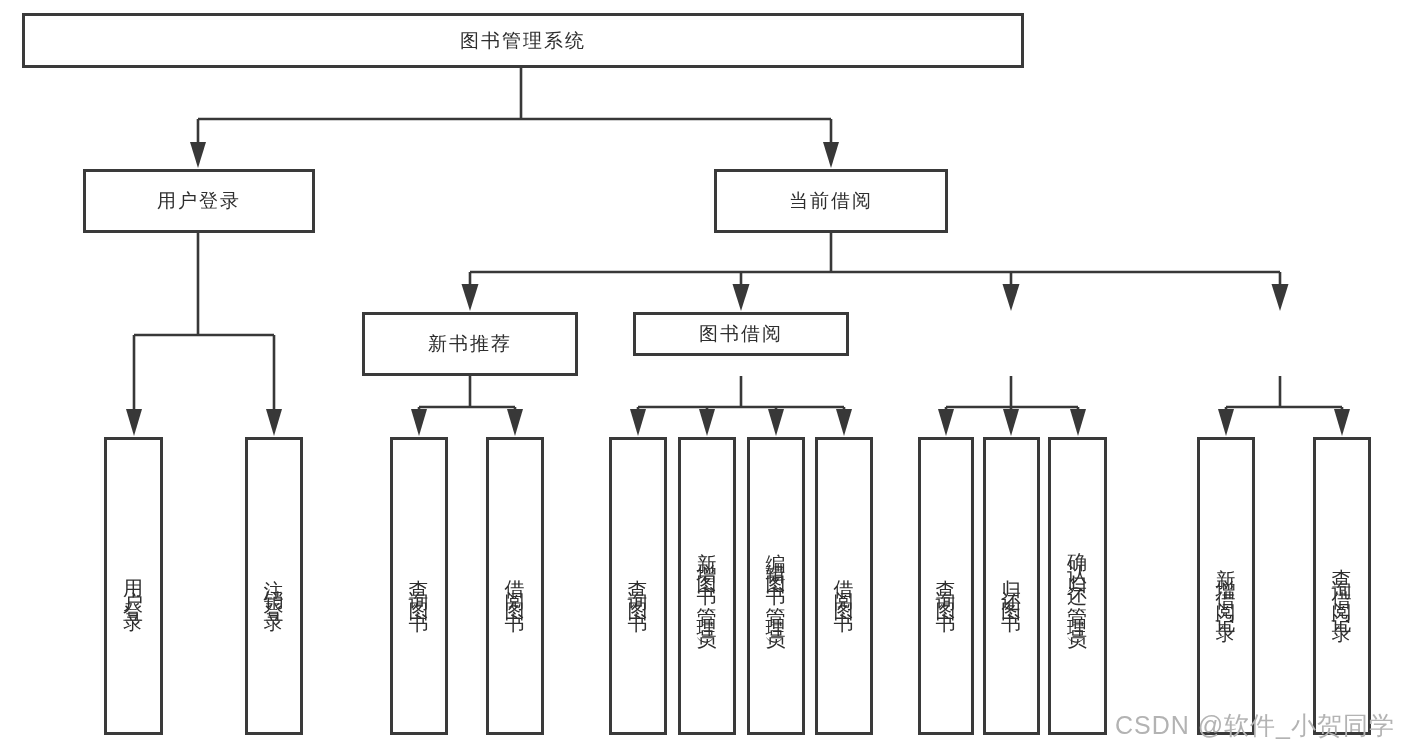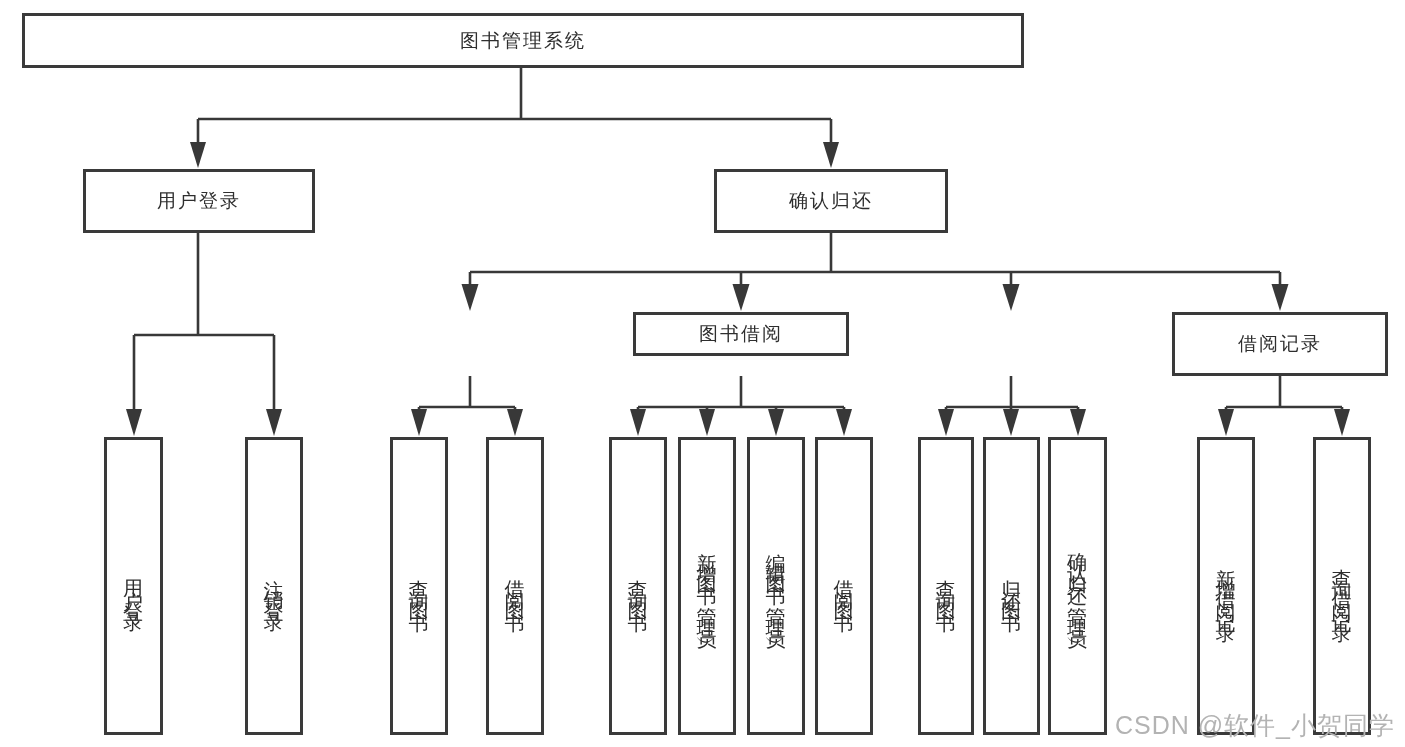--- a/index.html
+++ b/index.html
@@ -130,28 +130,28 @@
   </svg>
 
   <div class="node hbox" style="left:22px;top:13px;width:1002px;height:55px">
     <span class="lbl">图书管理系统</span>
   </div>
 
   <div class="node hbox" style="left:83px;top:169px;width:232px;height:64px">
     <span class="lbl">用户登录</span>
   </div>
   <div class="node hbox" style="left:714px;top:169px;width:234px;height:64px">
-    <span class="lbl">确认归还</span>
+    <span class="lbl">当前借阅</span>
   </div>
 
+  <div class="node hbox" style="left:362px;top:312px;width:216px;height:64px">
+    <span class="lbl">新书推荐</span>
+  </div>
   <div class="node hbox" style="left:633px;top:312px;width:216px;height:44px">
     <span class="lbl">图书借阅</span>
-  </div>
-  <div class="node hbox" style="left:1172px;top:312px;width:216px;height:64px">
-    <span class="lbl">借阅记录</span>
   </div>
 
   <div class="node vbox" style="left:104px;top:437px;width:59px;height:298px">
     <span class="lbl">用户登录</span>
   </div>
   <div class="node vbox" style="left:245px;top:437px;width:58px;height:298px">
     <span class="lbl">注销登录</span>
   </div>
 
   <div class="node vbox" style="left:390px;top:437px;width:58px;height:298px">

